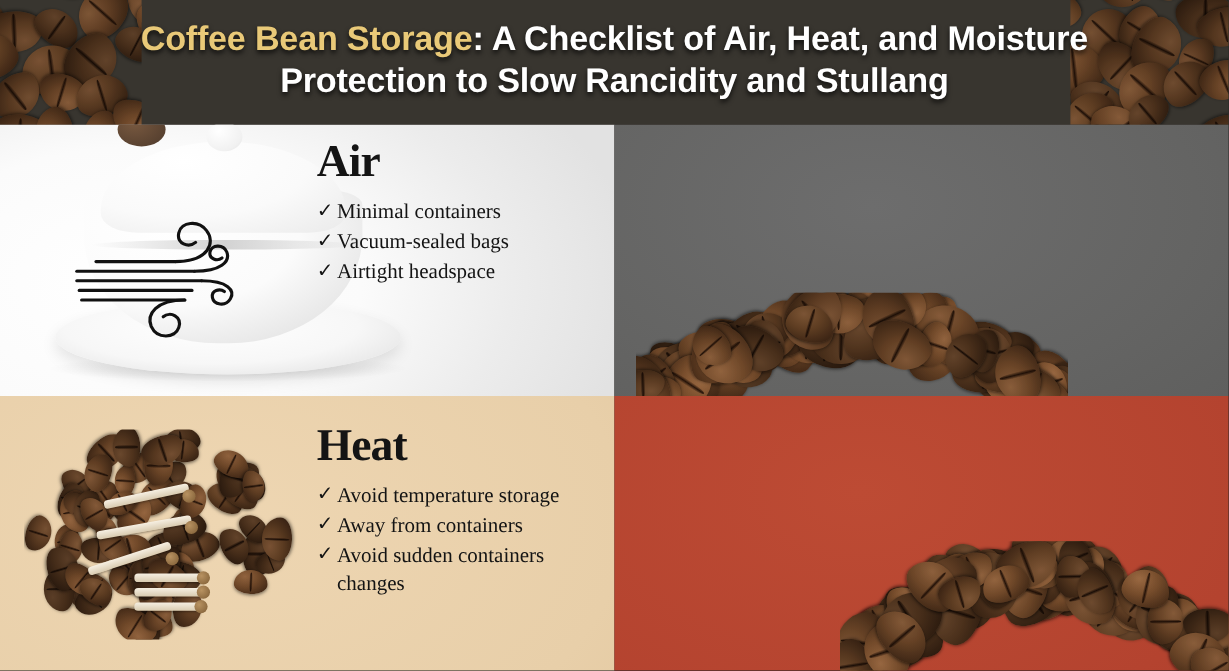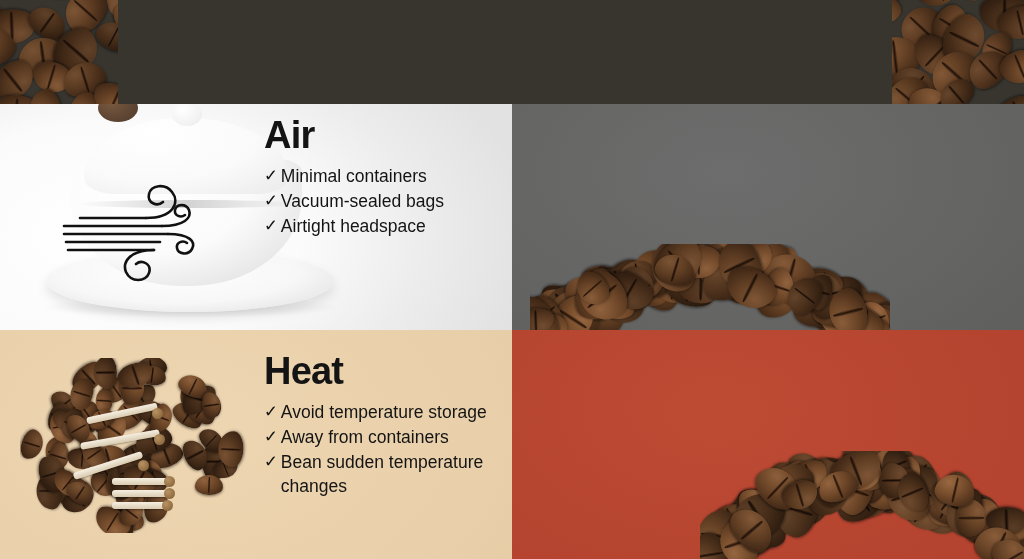--- a/index.html
+++ b/index.html
@@ -32,21 +32,21 @@
     position:absolute;left:0;top:16px;width:1024px;
     text-align:center;line-height:1.22;
     font-size:28.5px;font-weight:bold;color:#ffffff;
     text-shadow:0 2px 4px rgba(0,0,0,.75);
     letter-spacing:-.2px;padding:0 96px;
   }
   .hdr-accent{color:#e9c978;}
 
   
   .grid{position:absolute;left:0;top:104px;width:1024px;height:455px;}
-  .quad{position:absolute;overflow:hidden;}
+  .quad{position:absolute;overflow:hidden;font-family:Liberation Serif, serif;}
   .q-air     {left:0;   top:0;   width:512px;height:226px;background:#f3f3f3;}
   .q-light   {left:512px;top:0;   width:512px;height:226px;background:#626262;}
   .q-heat    {left:0;   top:226px;width:512px;height:229px;background:#e8cfa9;}
   .q-moisture{left:512px;top:226px;width:512px;height:229px;background:#b4432f;}
 
   .q-air{background:
       radial-gradient(ellipse 420px 250px at 22% 58%, #ffffff 0%, #fbfbfb 45%, #ececec 75%, #e2e2e2 100%);}
   .q-light{background:
       radial-gradient(ellipse 600px 360px at 42% 30%, #6d6d6d 0%, #646463 45%, #575756 100%);}
   .q-heat{background:
@@ -168,20 +168,23 @@
         <div class="bean" style="left: -1.37565px; top: 70.2928px; width: 49.0909px; height: 35.1674px; transform: rotate(35.5701deg); filter: brightness(0.81);"></div>
         <div class="bean" style="left: 37.1159px; top: 53.7467px; width: 49.4183px; height: 38.3988px; transform: rotate(311.943deg); filter: brightness(1.06);"></div>
         <div class="bean" style="left: 74.6207px; top: 52.5442px; width: 41.603px; height: 32.8845px; transform: rotate(317.216deg); filter: brightness(0.9);"></div>
         <div class="bean" style="left: 107.784px; top: 51.2357px; width: 38.9572px; height: 31.9248px; transform: rotate(157.523deg); filter: brightness(1.1);"></div>
         <div class="bean" style="left: -8.85068px; top: 80.2409px; width: 47.1898px; height: 34.9262px; transform: rotate(310.156deg); filter: brightness(1.01);"></div>
         <div class="bean" style="left: 15.1456px; top: 91.0275px; width: 50.1043px; height: 38.0842px; transform: rotate(49.1733deg); filter: brightness(1.08);"></div>
         <div class="bean" style="left: 46.3977px; top: 81.2146px; width: 36.8618px; height: 26.8777px; transform: rotate(319.481deg); filter: brightness(0.82);"></div>
         <div class="bean" style="left: 103.211px; top: 97.2903px; width: 46.825px; height: 35.2205px; transform: rotate(156.746deg); filter: brightness(0.85);"></div>
         <div class="bean" style="left: 133.054px; top: 96.6894px; width: 49.2697px; height: 39.4778px; transform: rotate(321.856deg); filter: brightness(1.24);"></div>
       </div>
+    <div class="hdr-title">
+      <span class="hdr-accent">Coffee Bean Storage</span><span>: A Checklist of Air, Heat, and Moisture Protection to Slow Rancidity and Stullang</span>
+    </div>
   </div>
 
   <div class="grid">
 
     <div class="quad q-air">
       <div class="cup-photo">
         <div class="corner-bean-a"></div>
         <div class="cup-shadow"></div>
         <div class="cup-saucer"></div>
         <div class="cup-body"></div>
@@ -448,21 +451,21 @@
           <li>
             <span class="chk">✓</span>
             <span class="li-txt">Avoid temperature storage</span>
           </li>
           <li>
             <span class="chk">✓</span>
             <span class="li-txt">Away from containers</span>
           </li>
           <li>
             <span class="chk">✓</span>
-            <span class="li-txt">Bean sudden temperature changes</span>
+            <span class="li-txt">Avoid sudden containers changes</span>
           </li>
         </ul>
       </div>
     </div>
 
     <div class="quad q-moisture">
       <div class="pile pile-moist" id="pileMoist">
           <div class="bean" style="left: 174.963px; top: 21.3201px; width: 38.3871px; height: 28.5678px; transform: rotate(72.686deg); filter: brightness(0.87);"></div>
           <div class="bean" style="left: 25.3098px; top: 47.9261px; width: 52.5967px; height: 42.7268px; transform: rotate(84.0023deg); filter: brightness(0.84);"></div>
           <div class="bean" style="left: 169.072px; top: -1.26757px; width: 45.114px; height: 32.8134px; transform: rotate(332.968deg); filter: brightness(0.78);"></div>

